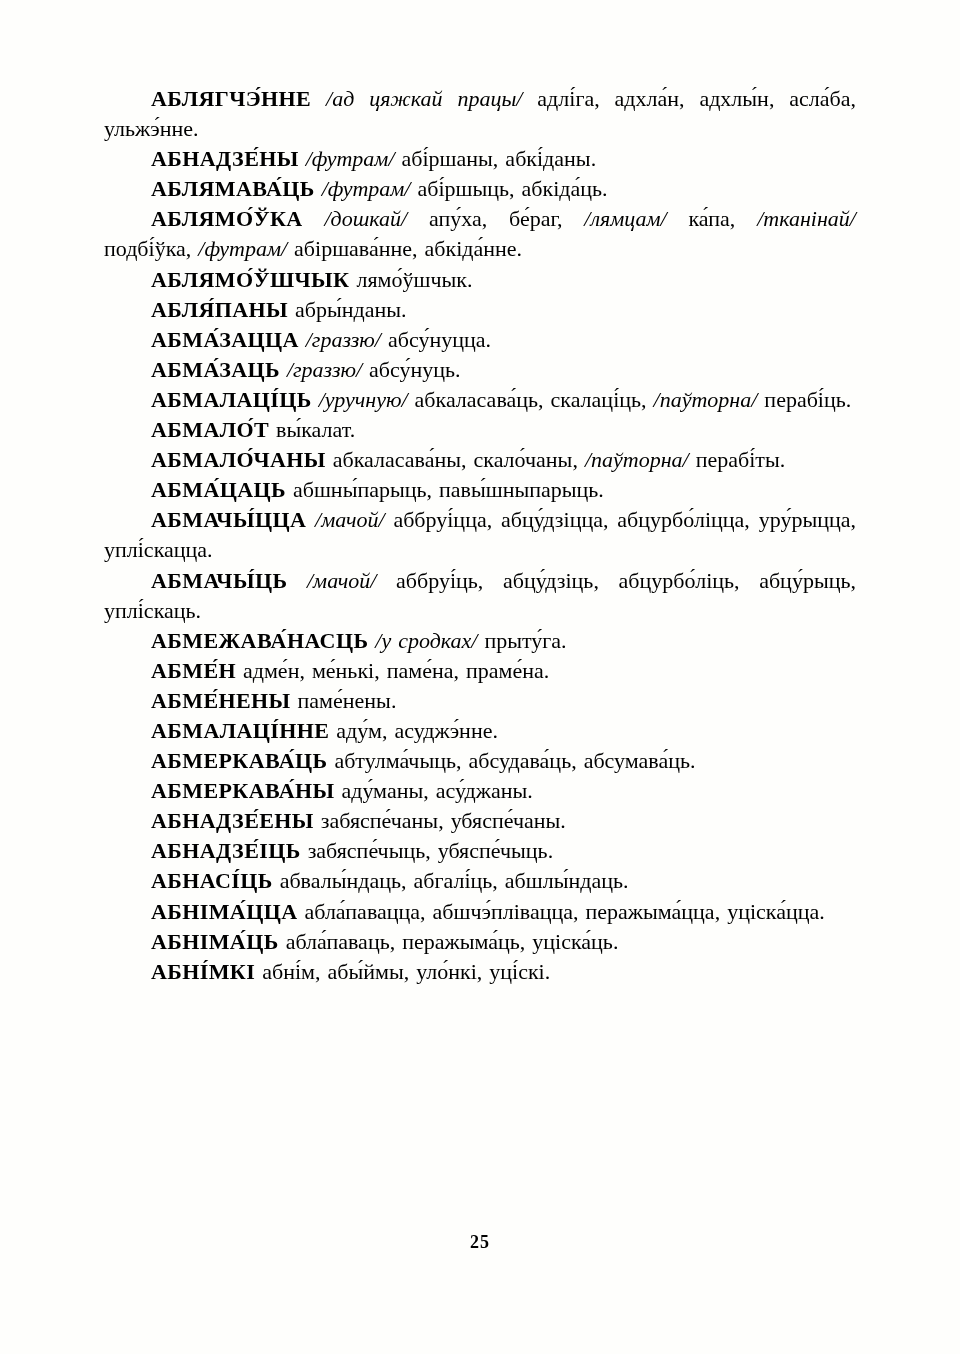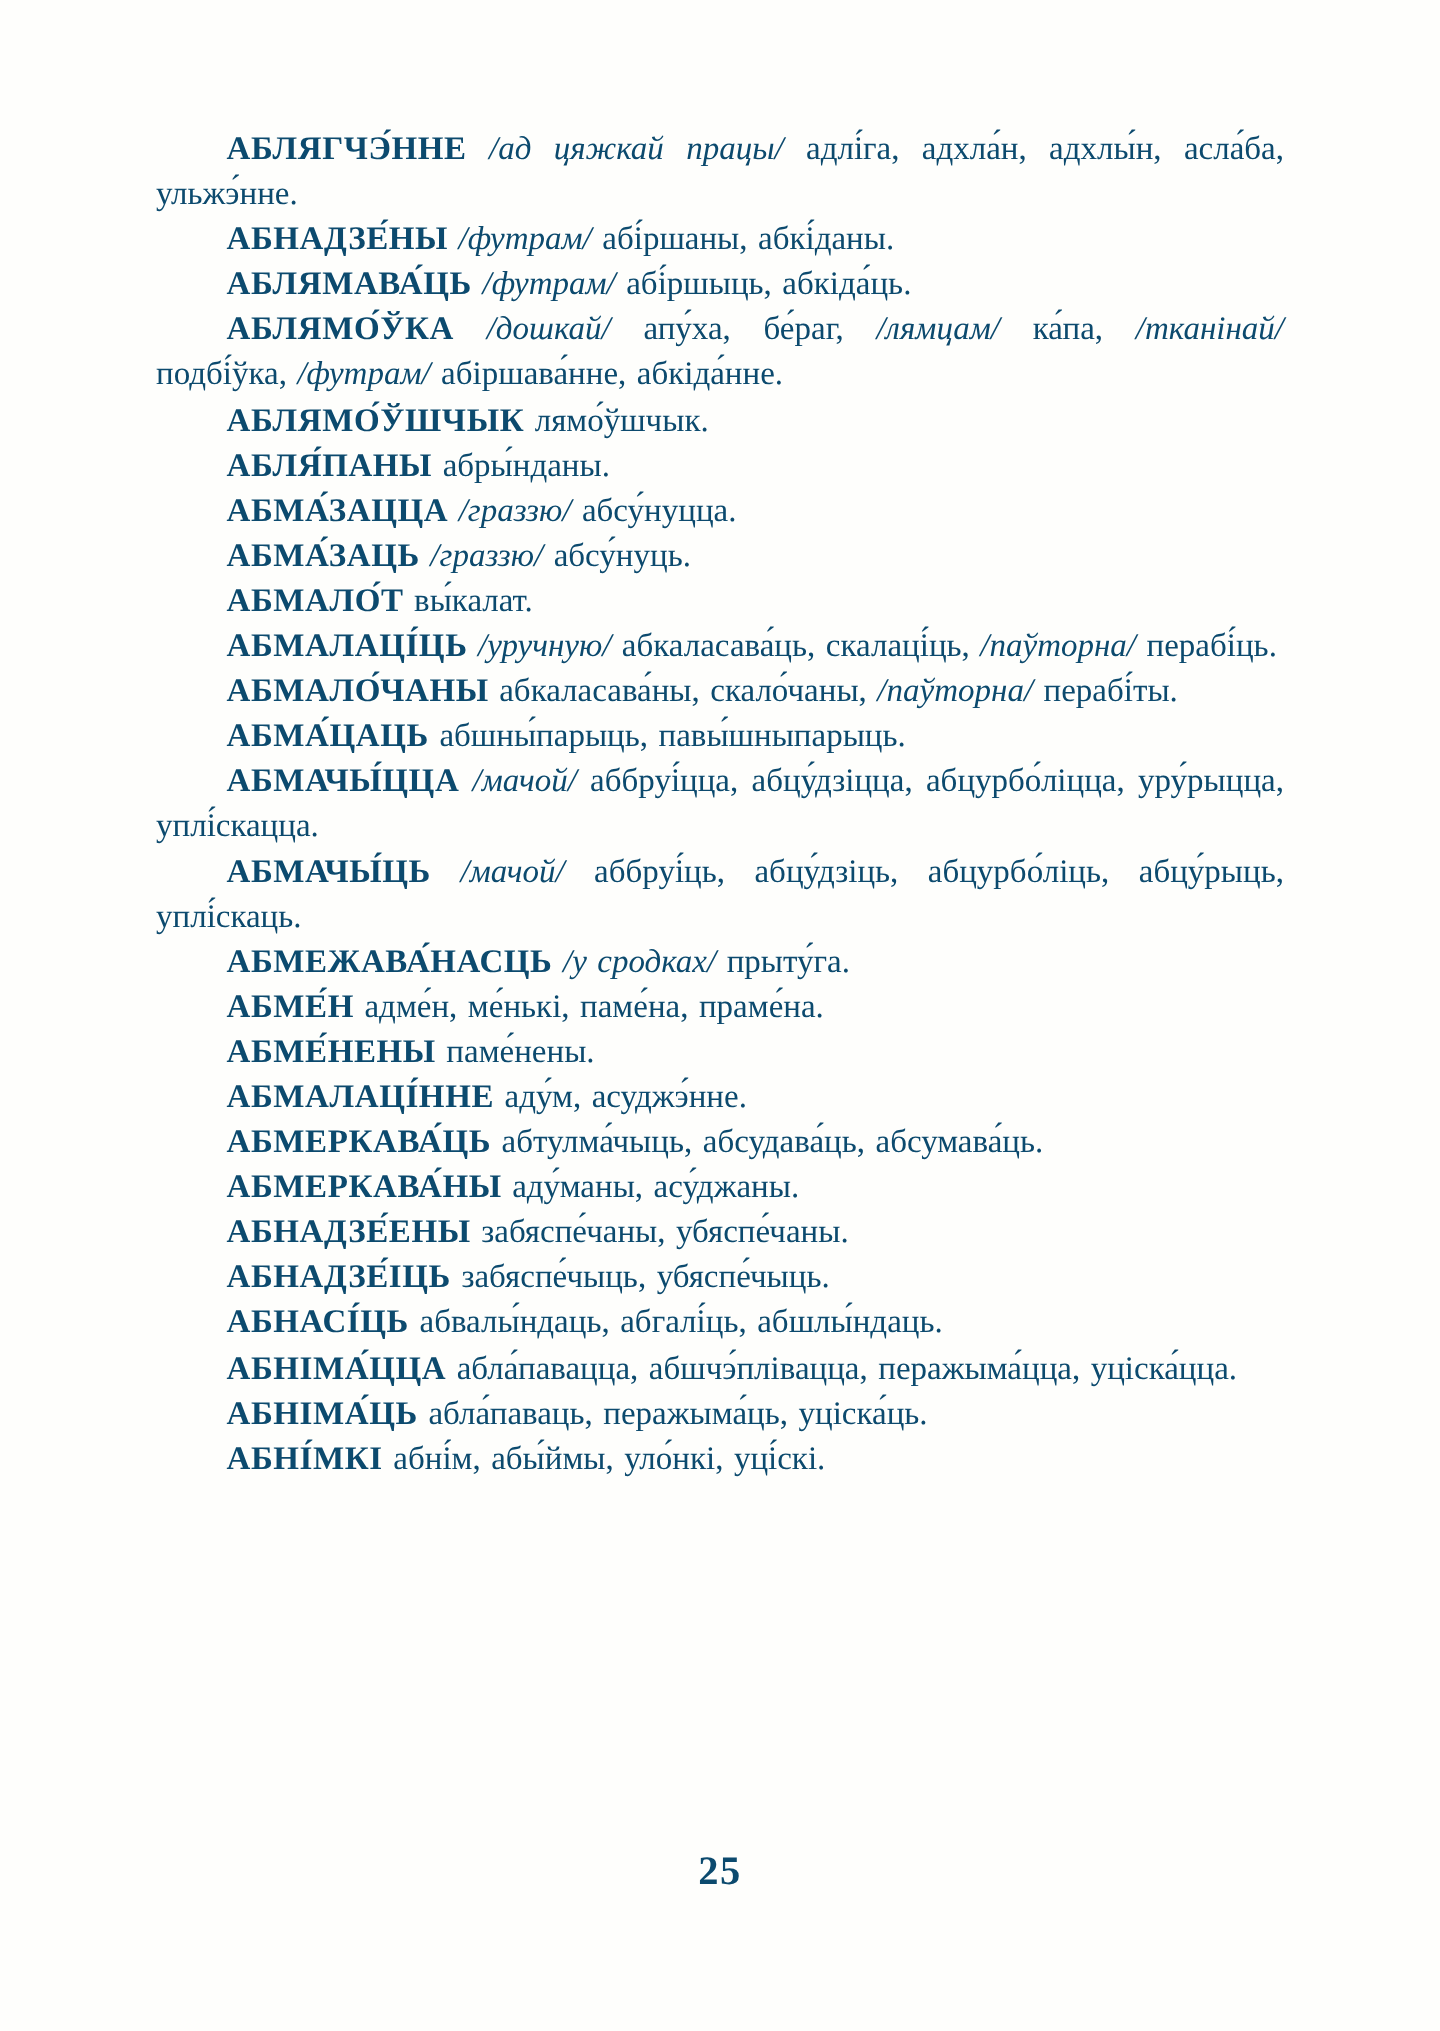--- a/index.html
+++ b/index.html
@@ -3,21 +3,21 @@
 <meta charset="utf-8">
 <style>
   html, body { margin: 0; padding: 0; background: #e8e8e8; }
   .page {
     position: relative;
     width: 960px;
     height: 1354px;
     margin: 0 auto;
     background: #fefefdf;
     background: #fefefc;
-    color: #0c4a6e;
+    color: #000000;
     font-family: "Liberation Serif", serif;
     overflow: hidden;
   }
   .text-block {
     position: absolute;
     left: 104px;
     top: 84px;
     width: 752px;
   }
   p.entry {
@@ -36,40 +36,40 @@
   .qualifier {
     font-style: italic;
   }
   .plain {}
   .page-number {
     position: absolute;
     top: 1232px;
     left: 0;
     width: 100%;
     text-align: center;
-    font-size: 27px;
+    font-size: 18px;
     font-weight: bold;
     letter-spacing: 1px;
   }
 </style>
 </head>
 <body>
 
 <div class="page">
   <div class="text-block" id="entries">
       <p class="entry"><span class="headword">АБЛЯГЧЭ́ННЕ</span><span class="qualifier"> /ад цяжкай працы/ </span><span class="plain">адлі́га, адхла́н, адхлы́н, асла́ба, ульжэ́нне.</span></p>
       <p class="entry"><span class="headword">АБНАДЗЕ́НЫ</span><span class="qualifier"> /футрам/ </span><span class="plain">абі́ршаны, абкі́даны.</span></p>
       <p class="entry"><span class="headword">АБЛЯМАВА́ЦЬ</span><span class="qualifier"> /футрам/ </span><span class="plain">абі́ршыць, абкіда́ць.</span></p>
       <p class="entry"><span class="headword">АБЛЯМО́ЎКА</span><span class="qualifier"> /дошкай/ </span><span class="plain">апу́ха, бе́раг, </span><span class="qualifier">/лямцам/ </span><span class="plain">ка́па, </span><span class="qualifier">/тканінай/ </span><span class="plain">подбі́ўка, </span><span class="qualifier">/футрам/ </span><span class="plain">абіршава́нне, абкіда́нне.</span></p>
       <p class="entry"><span class="headword">АБЛЯМО́ЎШЧЫК</span><span class="plain"> лямо́ўшчык.</span></p>
       <p class="entry"><span class="headword">АБЛЯ́ПАНЫ</span><span class="plain"> абры́нданы.</span></p>
       <p class="entry"><span class="headword">АБМА́ЗАЦЦА</span><span class="qualifier"> /граззю/ </span><span class="plain">абсу́нуцца.</span></p>
       <p class="entry"><span class="headword">АБМА́ЗАЦЬ</span><span class="qualifier"> /граззю/ </span><span class="plain">абсу́нуць.</span></p>
+      <p class="entry"><span class="headword">АБМАЛАЦІ́ЦЬ</span><span class="qualifier"> /уручную/ </span><span class="plain">абкаласава́ць, скалаці́ць, </span><span class="qualifier">/паўторна/ </span><span class="plain">перабі́ць.</span></p>
       <p class="entry"><span class="headword">АБМАЛО́Т</span><span class="plain"> вы́калат.</span></p>
-      <p class="entry"><span class="headword">АБМАЛАЦІ́ЦЬ</span><span class="qualifier"> /уручную/ </span><span class="plain">абкаласава́ць, скалаці́ць, </span><span class="qualifier">/паўторна/ </span><span class="plain">перабі́ць.</span></p>
       <p class="entry"><span class="headword">АБМАЛО́ЧАНЫ</span><span class="plain"> абкаласава́ны, скало́чаны, </span><span class="qualifier">/паўторна/ </span><span class="plain">перабі́ты.</span></p>
       <p class="entry"><span class="headword">АБМА́ЦАЦЬ</span><span class="plain"> абшны́парыць, павы́шныпарыць.</span></p>
       <p class="entry"><span class="headword">АБМАЧЫ́ЦЦА</span><span class="qualifier"> /мачой/ </span><span class="plain">аббруі́цца, абцу́дзіцца, абцурбо́ліцца, уру́рыцца, уплі́скацца.</span></p>
       <p class="entry"><span class="headword">АБМАЧЫ́ЦЬ</span><span class="qualifier"> /мачой/ </span><span class="plain">аббруі́ць, абцу́дзіць, абцурбо́ліць, абцу́рыць, уплі́скаць.</span></p>
       <p class="entry"><span class="headword">АБМЕЖАВА́НАСЦЬ</span><span class="qualifier"> /у сродках/ </span><span class="plain">прыту́га.</span></p>
       <p class="entry"><span class="headword">АБМЕ́Н</span><span class="plain"> адме́н, ме́нькі, паме́на, праме́на.</span></p>
       <p class="entry"><span class="headword">АБМЕ́НЕНЫ</span><span class="plain"> паме́нены.</span></p>
       <p class="entry"><span class="headword">АБМАЛАЦІ́ННЕ</span><span class="plain"> аду́м, асуджэ́нне.</span></p>
       <p class="entry"><span class="headword">АБМЕРКАВА́ЦЬ</span><span class="plain"> абтулма́чыць, абсудава́ць, абсумава́ць.</span></p>
       <p class="entry"><span class="headword">АБМЕРКАВА́НЫ</span><span class="plain"> аду́маны, асу́джаны.</span></p>

